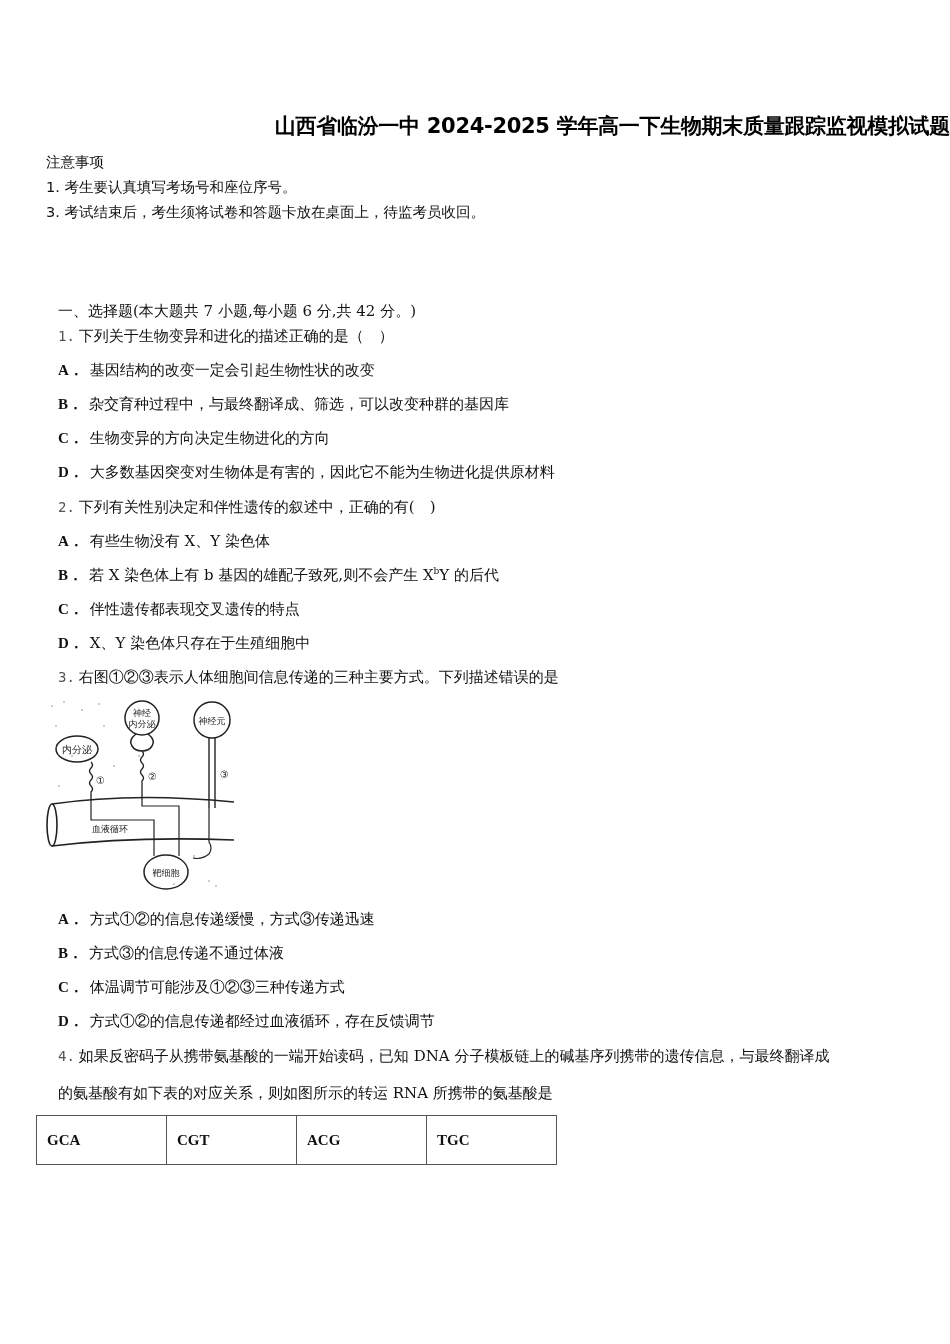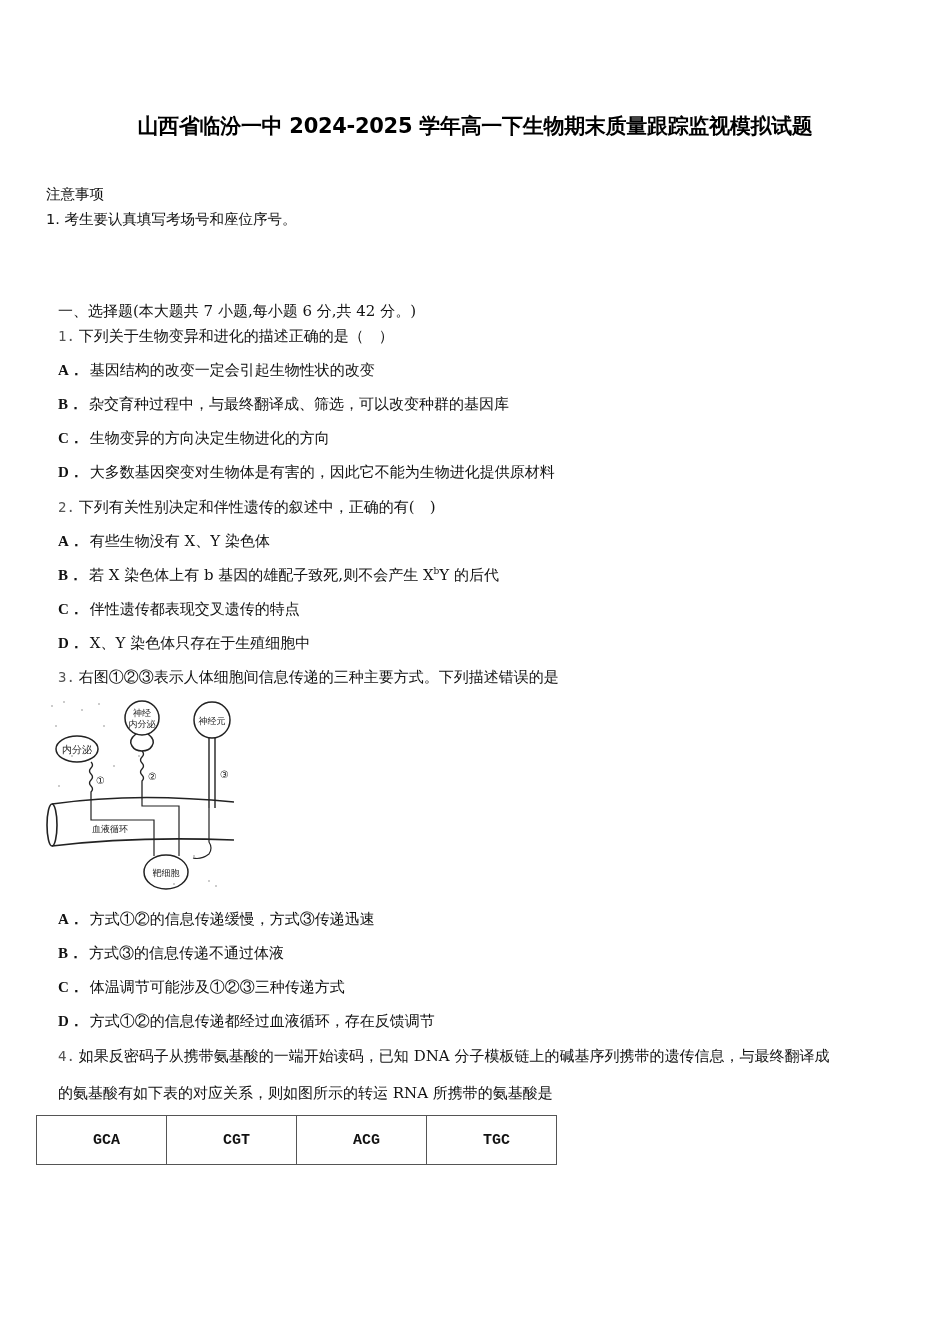--- a/index.html
+++ b/index.html
@@ -13,36 +13,35 @@
       position: relative;
       overflow: hidden;
       color: #111111;
       font-family: "DejaVu Serif", "Liberation Serif", serif;
     }
     .page-title {
       position: absolute;
       left: 0;
       width: 950px;
       top: 112px;
-      text-align: center;
+      text-align: right;
       font-family: "DejaVu Sans", "Liberation Sans", sans-serif;
       font-weight: bold;
       font-size: 21px;
       letter-spacing: -0.3px;
       color: #000;
     }
     .notice {
       position: absolute;
       left: 46px;
       width: 862px;
       font-family: "DejaVu Sans", "Liberation Sans", sans-serif;
       font-size: 14.5px;
       line-height: 25px;
       color: #111;
-      margin-top: 32px;
     }
     .notice .line { white-space: nowrap; }
     .notice .wrap { white-space: normal; }
     .line-abs {
       position: absolute;
       left: 58px;
       font-size: 15px;
       line-height: 20px;
       white-space: nowrap;
       color: #111;
@@ -76,32 +75,32 @@
     .amino-table td {
       border: 1.5px solid #555;
       width: 130px;
       height: 49px;
       padding: 0 0 0 10px;
       vertical-align: middle;
       box-sizing: border-box;
     }
     .amino-table td.h {
       font-weight: bold;
-      font-family: Liberation Mono, monospace;
-      text-align: center;
+      font-family: Liberation Serif, serif;
     }
   </style>
 </head>
 <body>
 
 <div class="page-title">山西省临汾一中 2024-2025 学年高一下生物期末质量跟踪监视模拟试题</div>
 
 <div class="notice" style="top:150px;">
   <div class="line">注意事项</div>
   <div class="line">1. 考生要认真填写考场号和座位序号。</div>
+  <div class="line">3. 考试结束后，考生须将试卷和答题卡放在桌面上，待监考员收回。</div>
 </div>
 
 <div class="line-abs" style="top:301px;">一、选择题(本大题共 7 小题,每小题 6 分,共 42 分。)</div>
 
 <div class="line-abs" style="top:326px;">
   <span class="qnum">1.</span><span>下列关于生物变异和进化的描述正确的是（　）</span>
 </div>
 <div class="line-abs" style="top:360px;">
   <span class="opt-letter">A．</span><span>基因结构的改变一定会引起生物性状的改变</span>
 </div>

